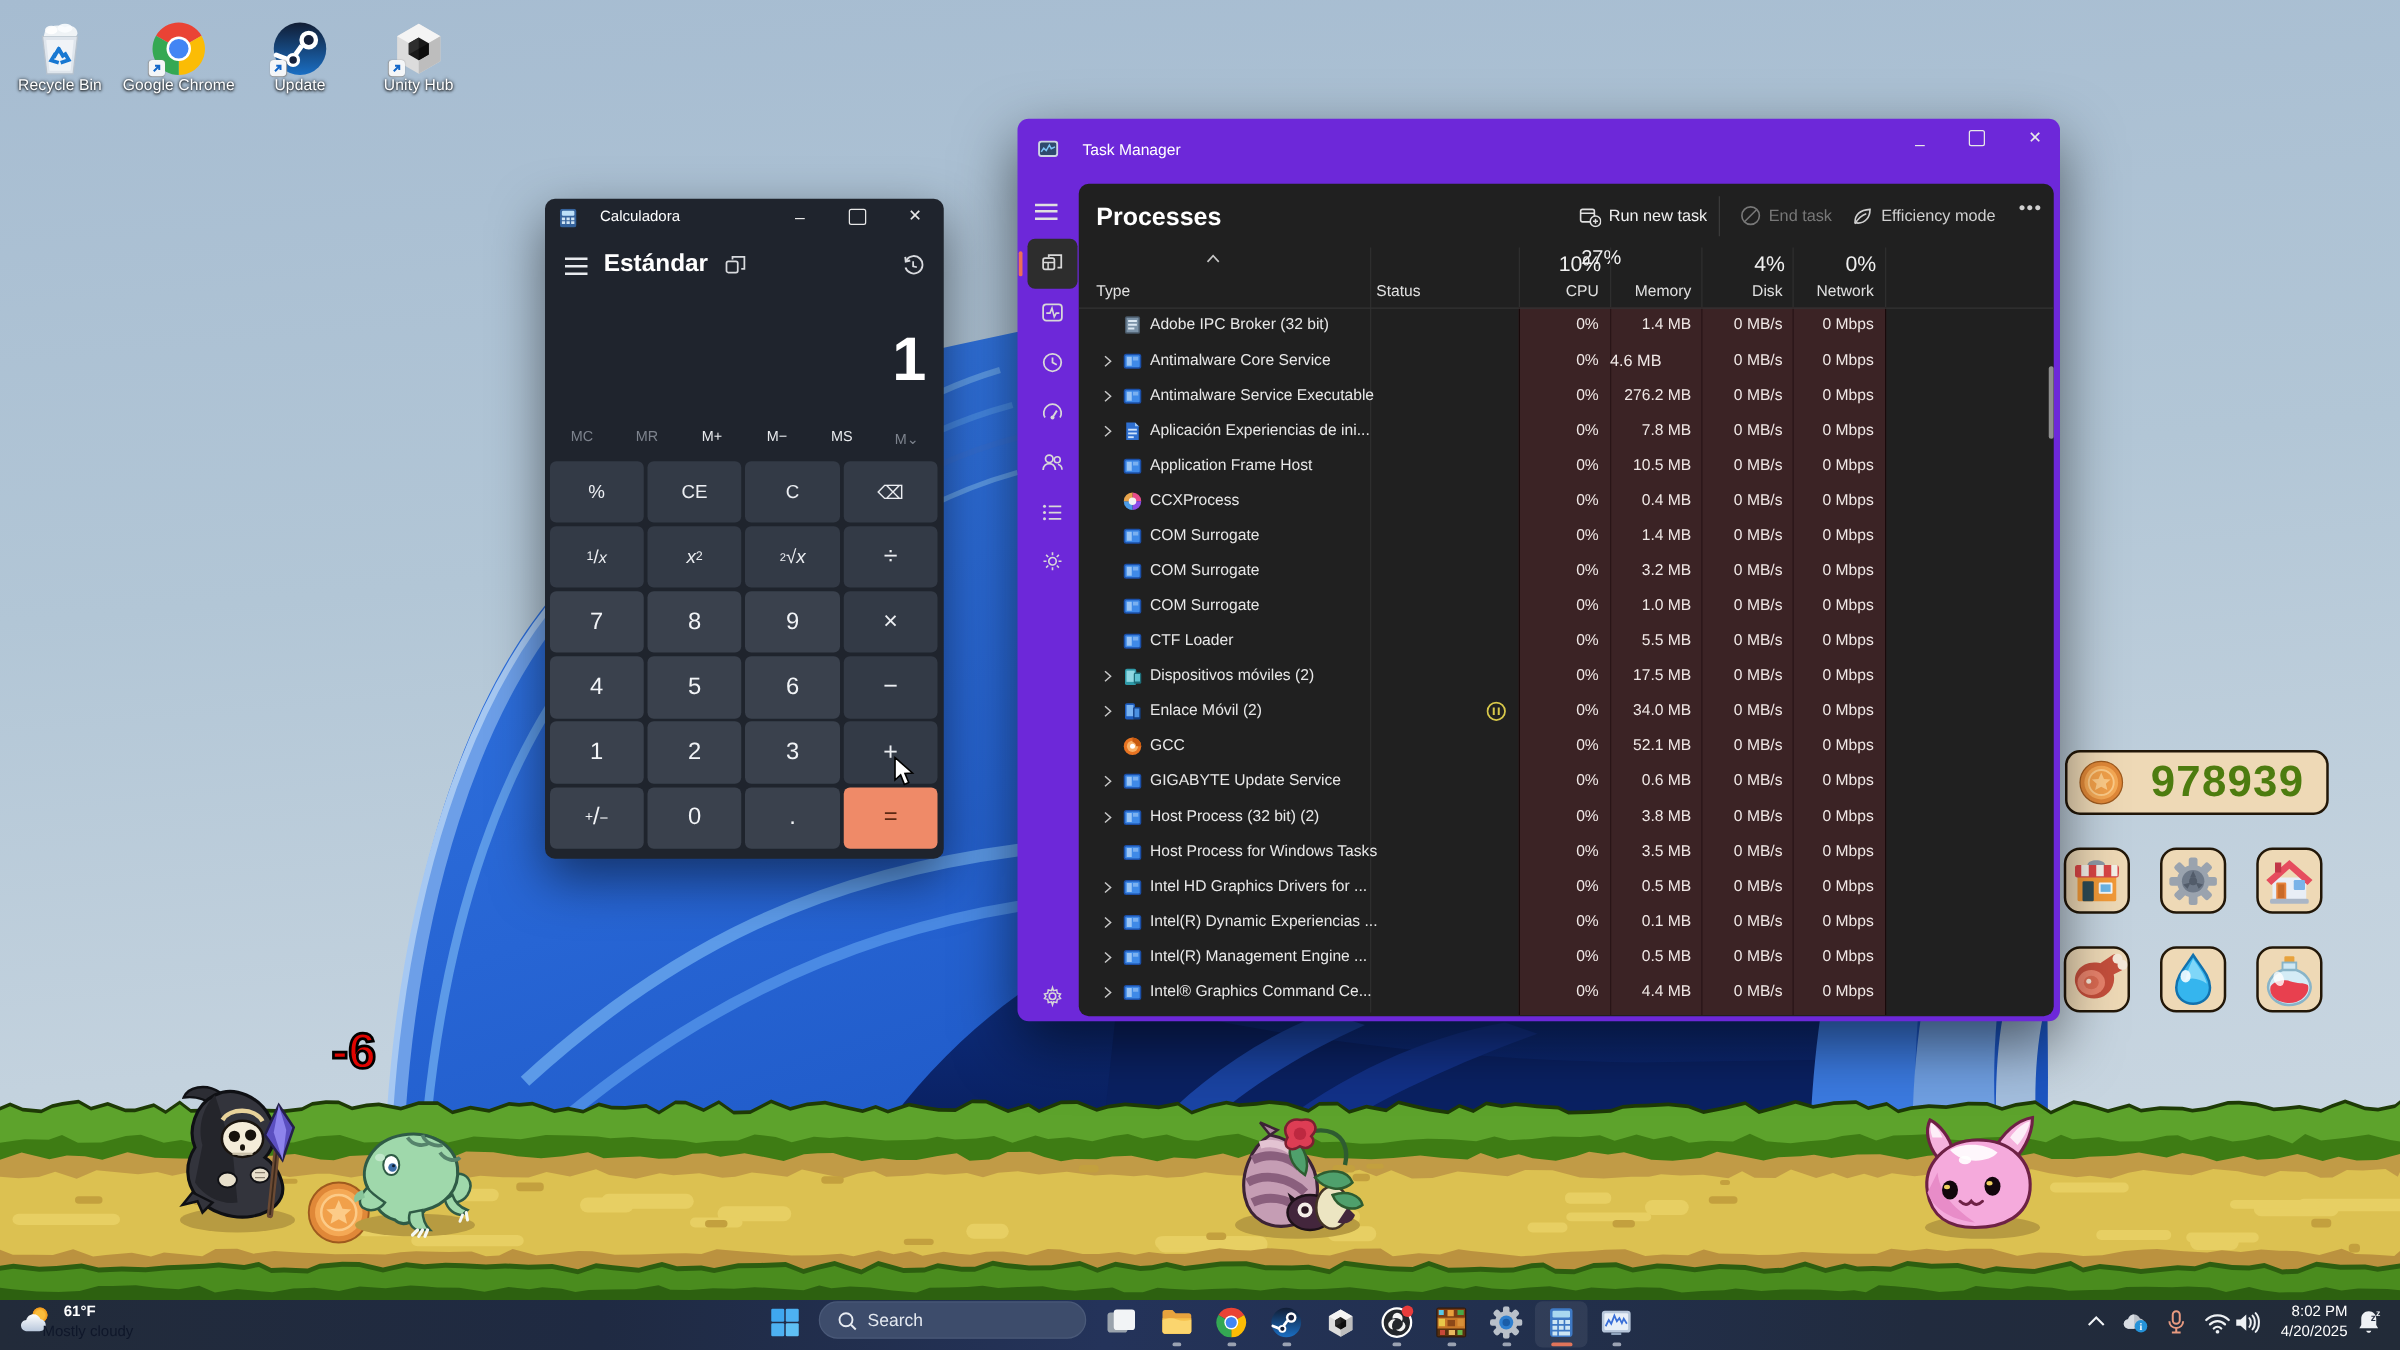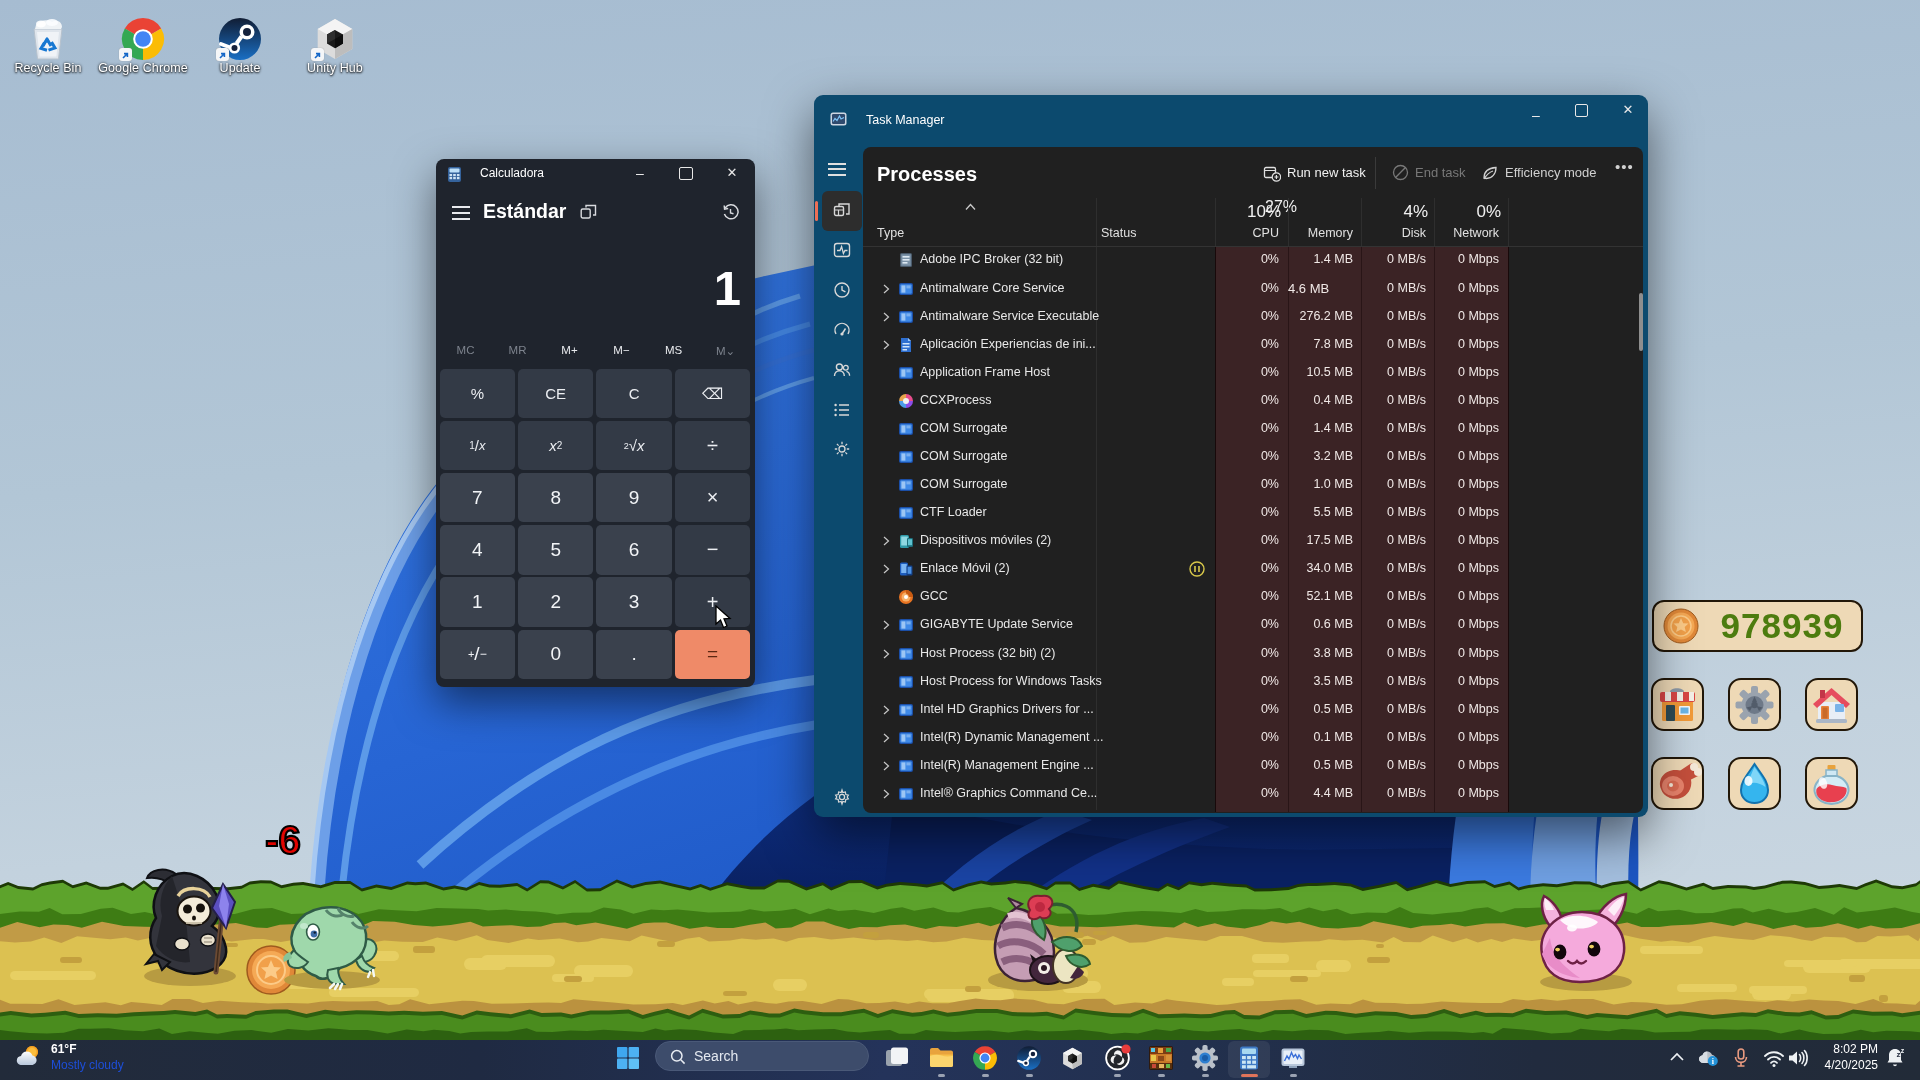--- a/index.html
+++ b/index.html
@@ -437,21 +437,21 @@
  background:#3a414d;border-radius:5px;color:#f2f4f7;font-size:19px;font-weight:normal;display:flex;align-items:center;justify-content:center">0</div>
     <div style="position:absolute;left:160.3px;top:470.5px;width:75.6px;height:49.3px;
  background:#3a414d;border-radius:5px;color:#f2f4f7;font-size:19px;font-weight:normal;display:flex;align-items:center;justify-content:center">.</div>
     <div style="position:absolute;left:238.7px;top:470.5px;width:75.6px;height:49.3px;
  background:#ef8a68;border-radius:5px;color:#5c2712;font-size:19px;font-weight:normal;display:flex;align-items:center;justify-content:center">=</div>
 </div>
 <svg style="position:absolute;left:714px;top:605px" width="20" height="26" viewBox="0 0 20 26">
  <path d="M 2,1 L 2,19 L 6.5,15 L 9.5,22.5 L 13,21 L 10,13.8 L 16,13.4 Z" fill="#fff" stroke="#000" stroke-width="1.3"></path>
 </svg>
 
-<div style="position:absolute;left:814px;top:95px;width:834px;height:722px;background:#0c4a6e;border-radius:9px;
+<div style="position:absolute;left:814px;top:95px;width:834px;height:722px;background:#6d28d9;border-radius:9px;
  box-shadow:0 18px 48px rgba(0,0,0,.55);font-family:'Liberation Sans',sans-serif;overflow:hidden">
  <svg style="position:absolute;left:16px;top:16px" width="17" height="17" viewBox="0 0 17 17">
    <rect x="0.5" y="1.5" width="16" height="13" rx="2.5" fill="#cdd6e2"></rect>
    <rect x="2" y="3" width="13" height="10" rx="1.2" fill="#2f4a6e"></rect>
    <path d="M 3,10.5 L 5,7.5 L 7,9.5 L 9.5,5 L 11,8 L 14,6.5" stroke="#7ec4f8" stroke-width="1.2" fill="none"></path>
     </svg>
  <div style="position:absolute;left:52px;top:18px;font-size:12.5px;color:#ffffff">Task Manager</div>
  <div style="position:absolute;left:714px;top:12px;width:16px;text-align:center;color:#e8e8e8;font-size:14px">–</div>
  <div style="position:absolute;left:761px;top:9px;width:11px;height:11px;border:1.2px solid #e8e8e8;border-radius:2px"></div>
  <div style="position:absolute;left:806px;top:7px;width:16px;text-align:center;color:#e8e8e8;font-size:13px">✕</div>
@@ -768,21 +768,21 @@
  <div style="position:absolute;left:498px;top:6.0px;width:65px;text-align:right;font-size:12.5px;color:#f0e8e6">0 MB/s</div>
  <div style="position:absolute;left:571px;top:6.0px;width:65px;text-align:right;font-size:12.5px;color:#f0e8e6">0 Mbps</div>
 </div>
       <div style="position:absolute;left:0px;top:576.8px;width:781px;height:28.08px">
  <div style="position:absolute;left:35px;top:6.0px;width:16px;height:16px"><svg width="16" height="16" viewBox="0 0 16 16">
             <rect x="1" y="2" width="14" height="12" rx="2" fill="#1b4fa8"></rect>
 <rect x="2.2" y="3.2" width="11.6" height="9.6" rx="1" fill="#3f8ae8"></rect>
             <rect x="3.4" y="4.4" width="4" height="7.2" fill="#9cc6f4"></rect>
 <rect x="8.4" y="4.4" width="4.2" height="3" fill="#7ab0f0"></rect>
           </svg></div>
- <div style="position:absolute;left:57px;top:6.0px;font-size:12.5px;color:#e8e8e8;white-space:nowrap">Intel(R) Dynamic Management ...</div>
+ <div style="position:absolute;left:57px;top:6.0px;font-size:12.5px;color:#e8e8e8;white-space:nowrap">Intel(R) Dynamic Experiencias ...</div>
  <svg style="position:absolute;left:17px;top:8.0px" width="12" height="12" viewBox="0 0 12 12">
           <path d="M 4,2 L 8.5,6 L 4,10" fill="none" stroke="#c8c8c8" stroke-width="1.2"></path>
         </svg>
  <div style="position:absolute;left:352px;top:6.0px;width:64px;text-align:right;font-size:12.5px;color:#f0e8e6">0%</div>
  <div style="position:absolute;left:425px;top:6.0px;width:65px;text-align:right;font-size:12.5px;color:#f0e8e6">0.1 MB</div>
  <div style="position:absolute;left:498px;top:6.0px;width:65px;text-align:right;font-size:12.5px;color:#f0e8e6">0 MB/s</div>
  <div style="position:absolute;left:571px;top:6.0px;width:65px;text-align:right;font-size:12.5px;color:#f0e8e6">0 Mbps</div>
 </div>
       <div style="position:absolute;left:0px;top:604.8px;width:781px;height:28.08px">
  <div style="position:absolute;left:35px;top:6.0px;width:16px;height:16px"><svg width="16" height="16" viewBox="0 0 16 16">
@@ -890,21 +890,21 @@
           <stop offset="1" stop-color="#ef9416"></stop>
         </radialGradient>
 <linearGradient id="cl" x1="0" y1="0" x2="0" y2="1">
           <stop offset="0" stop-color="#fdfefe"></stop>
           <stop offset="1" stop-color="#b9c8dc"></stop>
         </linearGradient>
       </defs>
 <path d="M 6,22 C 2.7,22 0.8,19.8 0.8,17.4 C 0.8,15 2.6,13.2 5,13 C 5.6,10.2 8,8.4 10.8,8.4 C 13.4,8.4 15.6,10 16.4,12.4 C 18.8,12.6 20.6,14.6 20.6,17 C 20.6,19.6 18.5,22 15.6,22 Z" fill="url(#cl)"></path>
 </svg></div>
 <div style="position:absolute;left:51px;top:1042px;font-size:12px;font-weight:bold;color:#ffffff">61°F</div>
-<div style="position:absolute;left:51px;top:1058px;font-size:12px;color:#1d4ed8">Mostly cloudy</div>
+<div style="position:absolute;left:34px;top:1058px;font-size:12px;color:#0f172a">Mostly cloudy</div>
 <div style="position:absolute;left:616px;top:1046px;width:24px;height:24px"><svg width="24" height="24" viewBox="0 0 24 24">
 <rect x="1" y="1" width="10.4" height="10.4" rx="1" fill="#3fa7ef"></rect>
 <rect x="12.6" y="1" width="10.4" height="10.4" rx="1" fill="#4db1f2"></rect>
 <rect x="1" y="12.6" width="10.4" height="10.4" rx="1" fill="#4db1f2"></rect>
 <rect x="12.6" y="12.6" width="10.4" height="10.4" rx="1" fill="#5fc0f5"></rect>
 </svg></div>
 <div style="position:absolute;left:655px;top:1041px;width:214px;height:30px;background:#3d4c6b;border:1px solid #4a5978;border-radius:15px;box-sizing:border-box">
   <svg style="position:absolute;left:14px;top:7px" width="16" height="16" viewBox="0 0 16 16">
     <circle cx="6.8" cy="6.8" r="5.2" fill="none" stroke="#e8ecf2" stroke-width="1.5"></circle>
       <path d="M 10.8,10.8 L 14.6,14.6" stroke="#e8ecf2" stroke-width="1.5"></path>

